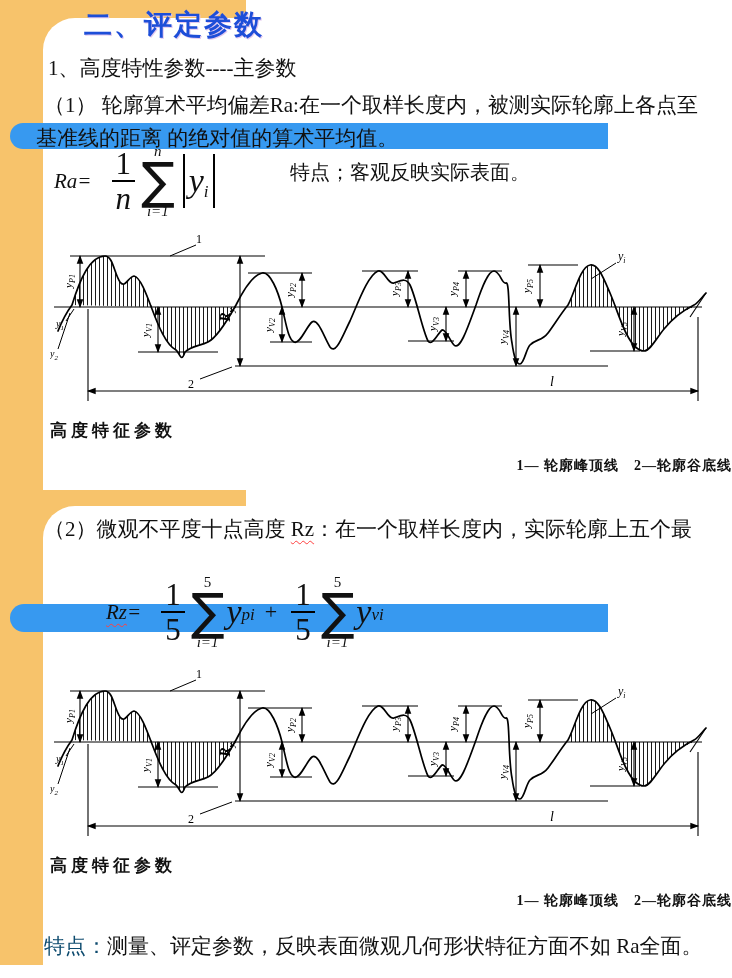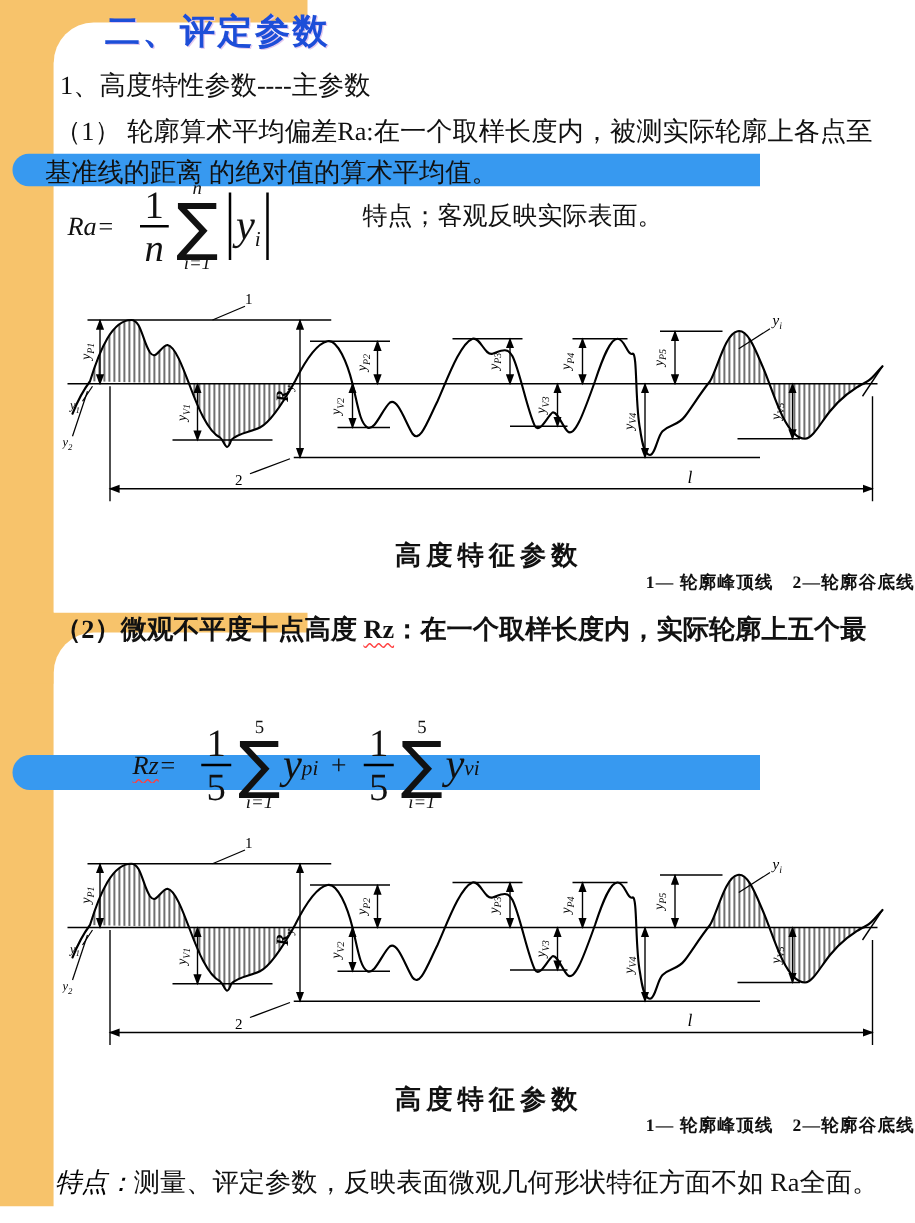--- a/index.html
+++ b/index.html
@@ -23,24 +23,24 @@
   .bar1{top:123px;height:26px;}
   .bar2{top:604px;height:28px;}
   
   .t{z-index:3;white-space:nowrap;}
   .title{left:84px;top:6px;font-size:28px;font-weight:bold;color:#1d4ed8;
          letter-spacing:2px;text-shadow:1px 1px 0 #E3C8EE;}
   .line1{left:48px;top:54px;font-size:21px;}
   .line2{left:44px;top:91px;font-size:21px;}
   .hl1{left:36px;top:124px;font-size:21px;}
   .ranote{left:290px;top:159px;font-size:20px;text-align:center;}
-  .s2{left:44px;top:488px;font-size:21px;line-height:31px;font-weight:bold;}
+  .s2{left:44px;top:514px;font-size:21px;line-height:31px;}
   .s2 .indent{margin-left:44px;}
   .bottom{left:44px;top:932px;font-size:21px;}
-  .plabel{color:#000000;font-style:italic;}
+  .plabel{color:#0c4a6e;}
   .misspell{text-decoration:underline;text-decoration-style:wavy;
             text-decoration-color:#FF4040;text-decoration-thickness:1px;
             text-underline-offset:4px;}
   
   .formula{display:flex;align-items:center;z-index:3;}
   .f-ra{left:54px;top:136px;height:90px;}
   .f-rz{left:106px;top:562px;height:100px;}
   .lhs{font-size:21px;margin-right:16px;font-style:italic;}
   .frac{display:flex;flex-direction:column;align-items:center;line-height:1;margin:0 4px;}
   .frac .num,.frac .den{font-size:31px;padding:1px 4px;}
@@ -53,22 +53,22 @@
           border-right:2px solid #000;padding:0 4px;margin-left:6px;}
   .mvar{font-size:34px;font-style:italic;}
   .msub{font-size:17px;font-style:italic;align-self:flex-end;margin-bottom:6px;}
   .plus{font-size:22px;margin:0 10px;}
   .den-up{font-style:normal !important;}
   
   .diagram-slot{left:50px;width:682px;height:250px;z-index:3;}
   .dslot1{top:233px;}
   .dslot2{top:668px;}
   .dia-svg{position:absolute;left:0;top:0;}
-  .cap-title{position:absolute;left:0;top:197px;width:682px;text-align:center;
-             font-size:21px;font-weight:bold;letter-spacing:4px;}
+  .cap-title{position:absolute;left:0;top:186px;width:682px;
+             font-size:17px;font-weight:bold;letter-spacing:4px;}
   .cap-legend{position:absolute;left:0;top:224px;width:682px;text-align:right;
               font-size:14px;font-weight:bold;letter-spacing:1px;}
   svg text{font-family:"Liberation Serif","DejaVu Serif",serif;}
 </style>
 </head>
 <body>
 
 <div class="abs sidebar"></div>
 <div class="abs tab tab1"></div>
 <div class="abs tab tab2"></div>

